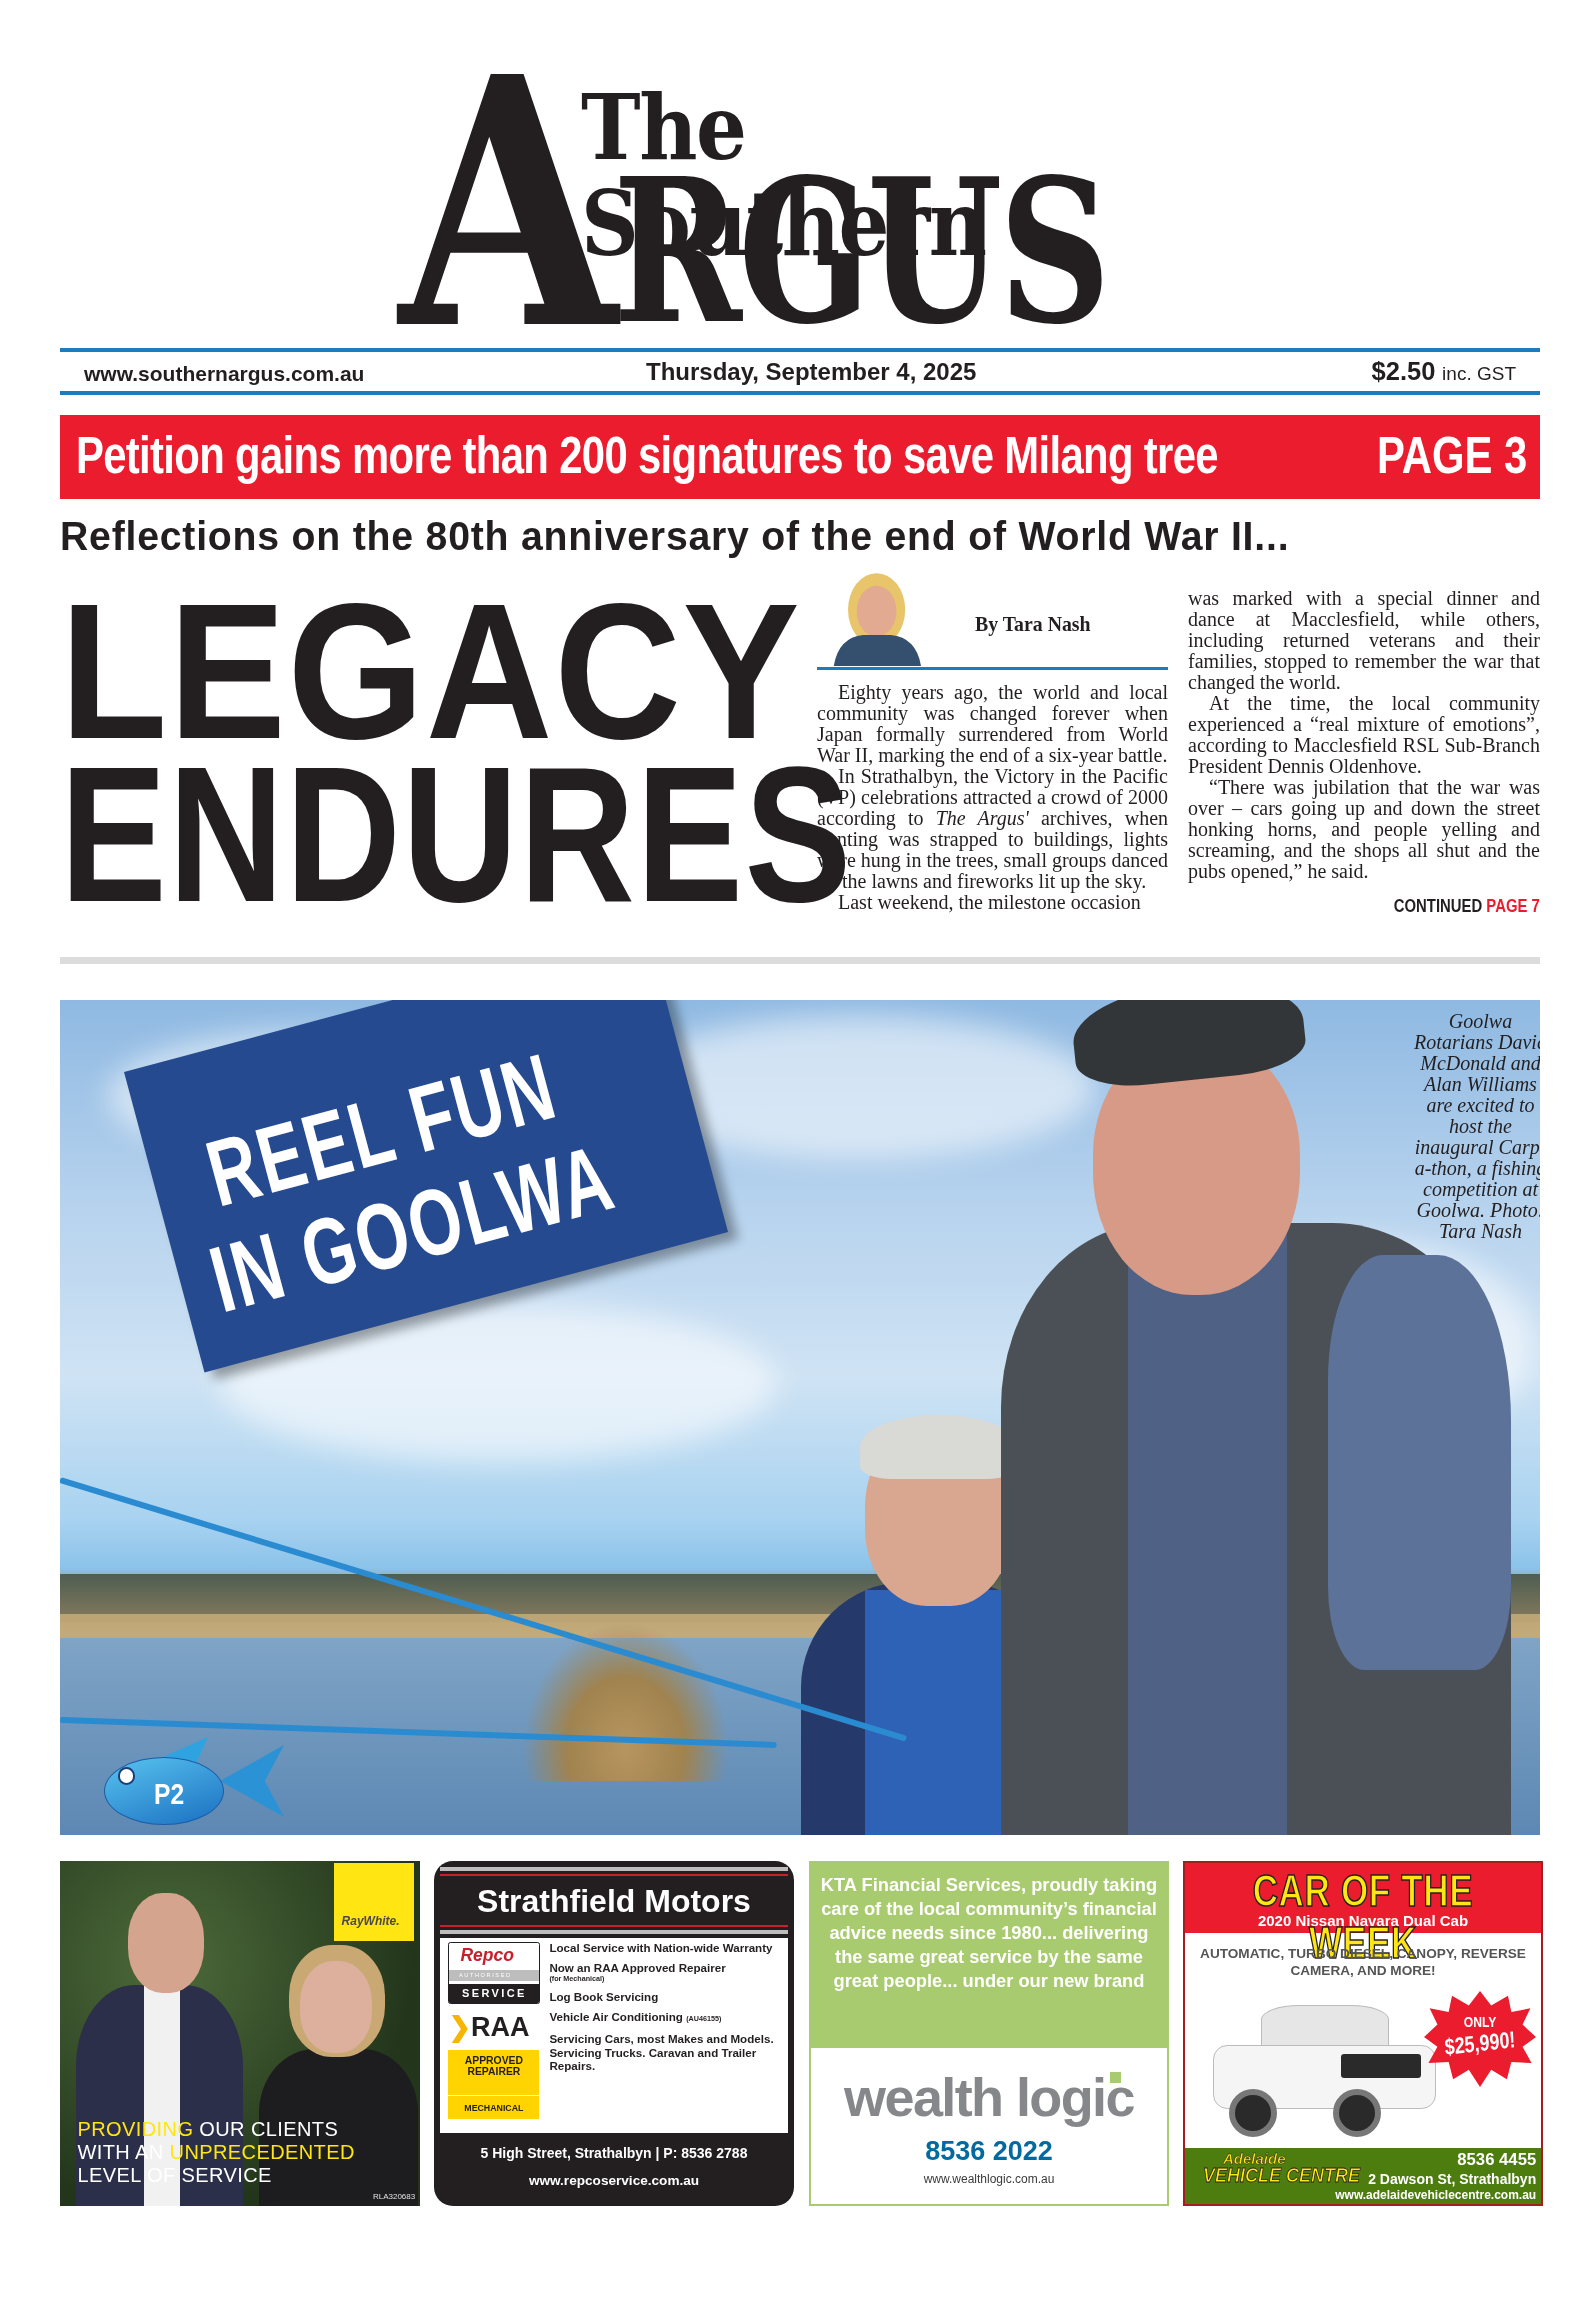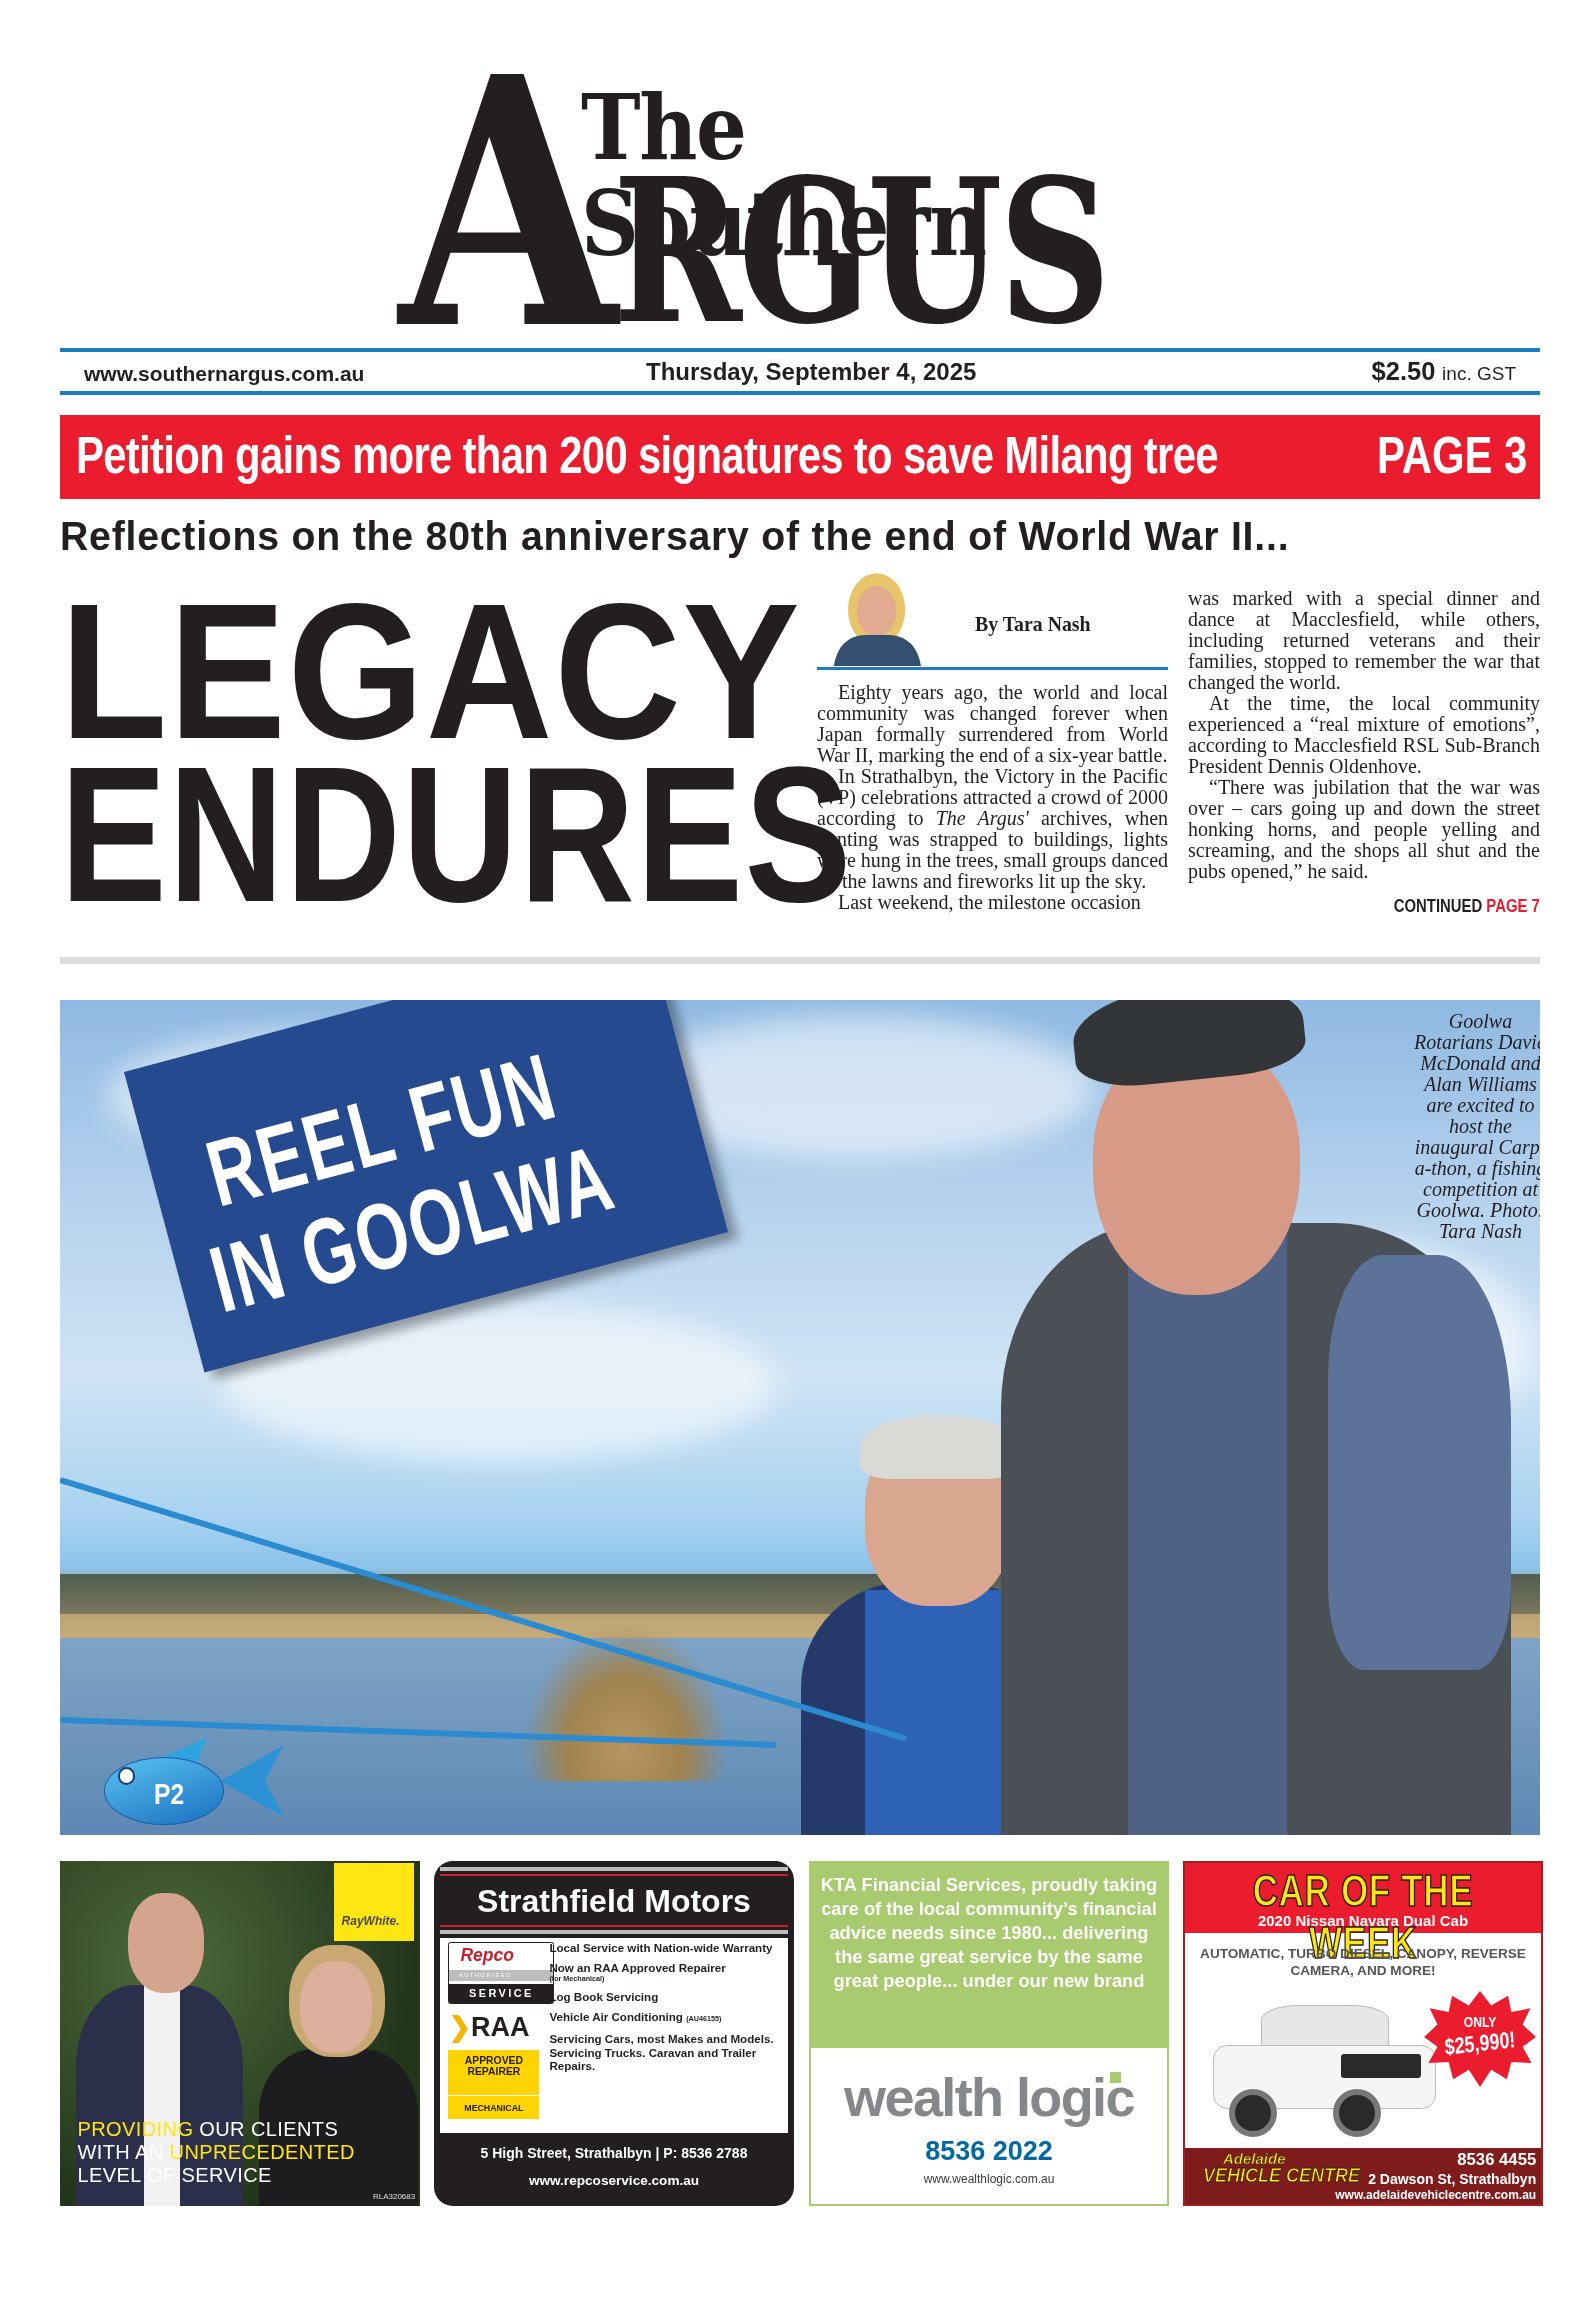--- a/index.html
+++ b/index.html
@@ -119,21 +119,21 @@
   .rw-person2 .h { position: absolute; left: 41px; top: 16px; width: 72px; height: 92px; border-radius: 45%; background: #dcb09c; }
   .rw-person2 .b { position: absolute; left: 0; top: 104px; width: 159px; height: 183px; border-radius: 35% 35% 0 0; background: #1d1d1f; }
   .rw-text { position: absolute; left: 17.5px; top: 257px; font-size: 20px; line-height: 23px; color: #ffffff; letter-spacing: 0.4px; }
   .rw-text .hl { color: #ffe512; }
   .rw-lic { position: absolute; right: 4.8px; bottom: 4.8px; font-size: 8px; color: #e0e0e0; }
 
   
   .sm-stripe { position: absolute; left: 6.4px; width: 348px; }
   .sm-title { position: absolute; left: 0; top: 22px; width: 360px; text-align: center; font-size: 32px; font-weight: 700; color: #ffffff; }
   .sm-panel { position: absolute; left: 6.4px; top: 77px; width: 348px; height: 195px; background: #ffffff; }
-  .sm-repco { position: absolute; left: 8px; top: 4px; width: 106px; height: 62px; border: 1.6px solid #231f20; border-radius: 2.4px; background: #fff; overflow: hidden; }
+  .sm-repco { position: absolute; left: 8px; top: 4px; width: 92px; height: 62px; border: 1.6px solid #231f20; border-radius: 2.4px; background: #fff; overflow: hidden; }
   .sm-repco .rname { position: absolute; left: 11px; top: 1.6px; font-size: 17.5px; font-weight: 700; font-style: italic; color: #c7202d; }
   .sm-repco .auth { position: absolute; left: 0; top: 27px; width: 100%; height: 11px; background: #bdbdbd; font-size: 5.6px; color: #fff; padding-left: 9.6px; line-height: 11px; letter-spacing: 1.6px; }
   .sm-repco .svc { position: absolute; left: 0; bottom: 0; width: 100%; height: 19px; background: #231f20; color: #fff; font-size: 11px; font-weight: 700; text-align: center; line-height: 19px; letter-spacing: 2.4px; }
   .sm-raa { position: absolute; left: 8px; top: 73px; font-size: 27px; font-weight: 900; color: #231f20; }
   .sm-raa .chev { color: #f7b500; }
   .sm-appr { position: absolute; left: 8px; top: 112px; width: 91px; height: 69px; background: #ffd400; }
   .sm-appr .a1 { position: absolute; left: 0; top: 4.8px; width: 100%; text-align: center; font-size: 10.4px; line-height: 11px; font-weight: 700; color: #231f20; }
   .sm-appr .a2 { position: absolute; left: 0; top: 45px; width: 100%; border-top: 1.6px solid #fff; padding-top: 7.2px; text-align: center; font-size: 8.8px; font-weight: 700; color: #231f20; }
   .sm-list { position: absolute; left: 109px; top: 3.2px; width: 236px; font-size: 11.6px; line-height: 13.6px; font-weight: 700; color: #231f20; }
   .sm-list div { margin-bottom: 6.4px; }
@@ -159,21 +159,21 @@
   .cw-car { position: absolute; left: 28px; top: 142px; width: 223px; height: 128px; }
   .cw-car .cab { position: absolute; left: 48px; top: 0; width: 128px; height: 48px; border-radius: 30% 30% 5% 5%; background: #e6e6e6; border: 1.6px solid #bbb; }
   .cw-car .chassis { position: absolute; left: 0; top: 40px; width: 223px; height: 64px; border-radius: 14.3px; background: #f5f5f5; border: 1.6px solid #bbb; }
   .cw-car .grille { position: absolute; left: 128px; top: 49px; width: 80px; height: 24px; background: #2a2a2a; border-radius: 3.2px; }
   .cw-car .w1, .cw-car .w2 { position: absolute; top: 84px; width: 48px; height: 48px; border-radius: 50%; background: #2a2a2a; border: 6.4px solid #777; }
   .cw-car .w1 { left: 16px; } .cw-car .w2 { left: 120px; }
   .cw-burst { position: absolute; left: 239px; top: 128px; width: 112px; height: 96px; background: #ec1c2f;
               clip-path: polygon(50% 0,60% 15%,75% 5%,78% 22%,95% 18%,88% 35%,100% 48%,88% 58%,96% 75%,78% 74%,74% 92%,60% 82%,50% 100%,40% 82%,26% 92%,22% 74%,4% 75%,12% 58%,0 48%,12% 35%,5% 18%,22% 22%,25% 5%,40% 15%); }
   .cw-only { position: absolute; left: 239px; top: 151px; width: 112px; text-align: center; font-size: 14.3px; font-weight: 900; color: #fff; transform: scaleX(0.85); }
   .cw-price { position: absolute; left: 239px; top: 167px; width: 112px; text-align: center; font-size: 23px; font-weight: 900; color: #fff; transform: scaleX(0.78) rotate(-5deg); }
-  .cw-bottom { position: absolute; left: 0; top: 285px; width: 100%; height: 60px; background: #7f1d1d; }
+  .cw-bottom { position: absolute; left: 0; top: 285px; width: 100%; height: 60px; background: #4d7c0f; }
   .cw-dealer1 { position: absolute; left: 38px; top: 1.6px; font-size: 15px; font-style: italic; font-weight: 700; color: #ffe512; -webkit-text-stroke: 0.5px #231f20; }
   .cw-dealer2 { position: absolute; left: 17.5px; top: 17.5px; font-size: 20px; line-height: 19px; font-style: italic; font-weight: 900; color: #ffe512; -webkit-text-stroke: 0.8px #231f20; transform: scaleX(0.9); transform-origin: left top; }
   .cw-phone { position: absolute; right: 4.8px; top: 2.4px; font-size: 16.7px; font-weight: 700; color: #fff; }
   .cw-addr { position: absolute; right: 4.8px; top: 23px; font-size: 14px; font-weight: 700; color: #fff; }
   .cw-url { position: absolute; right: 4.8px; top: 40px; font-size: 12px; font-weight: 700; color: #fff; }
 </style>
 </head>
 <body>
 
 <div class="masthead">

